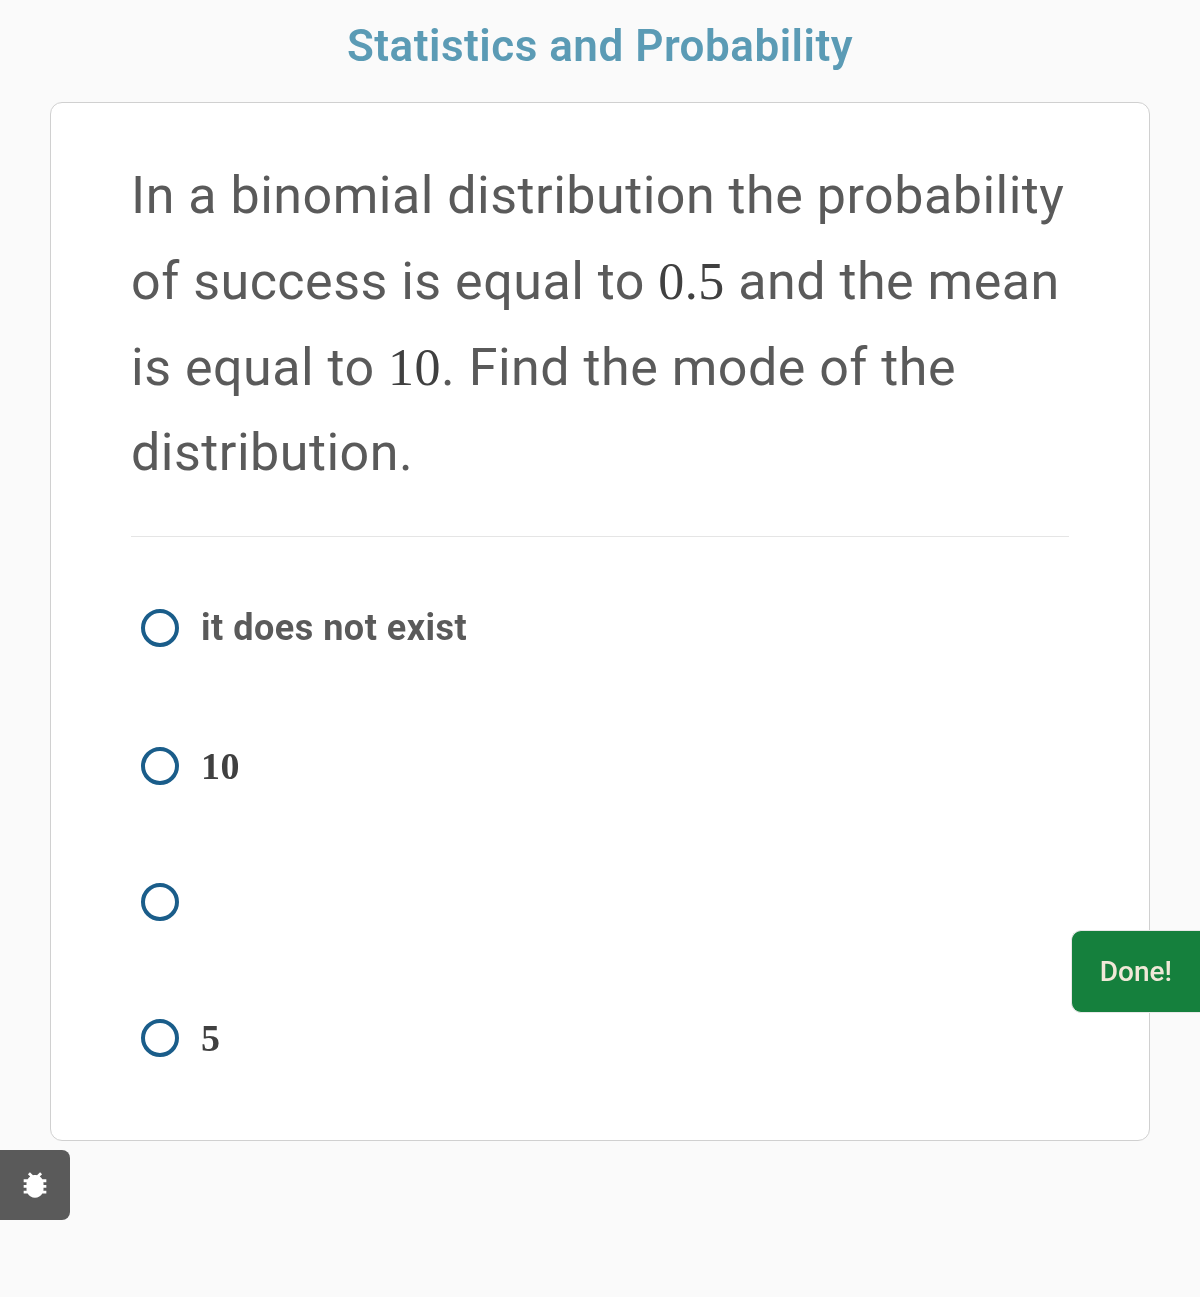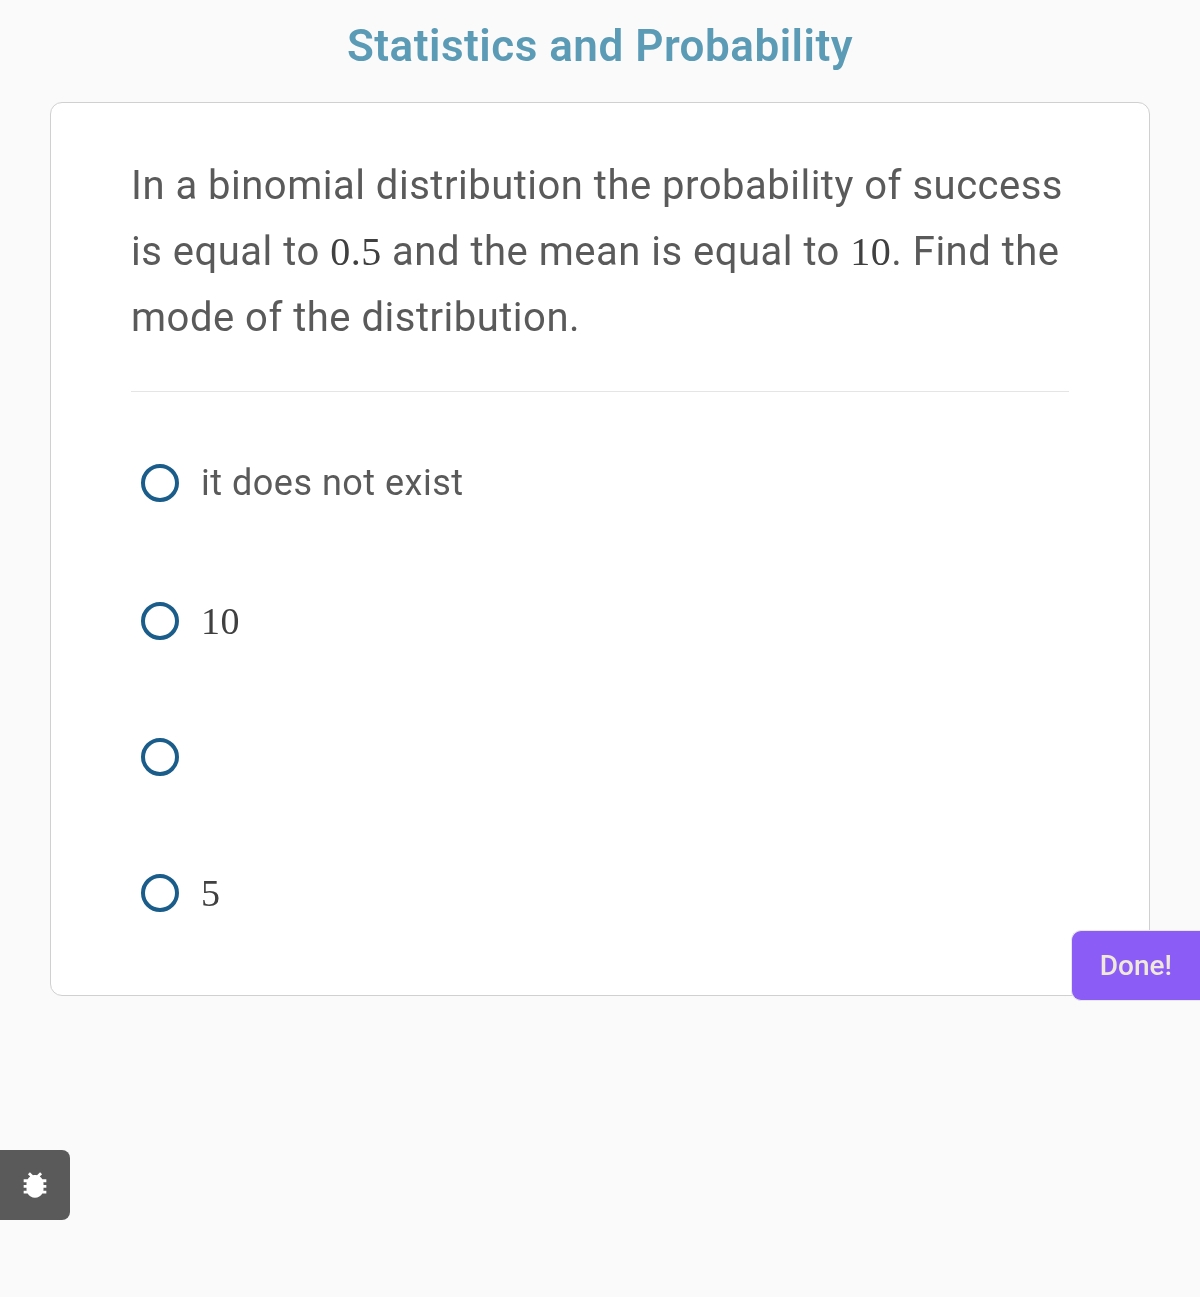--- a/index.html
+++ b/index.html
@@ -28,21 +28,21 @@
     .question-card {
       background: #ffffff;
       border: 1px solid #d0d0d0;
       border-radius: 12px;
       margin: 0 50px;
       padding: 50px 80px 80px 80px;
     }
     
     .question-text {
       color: #5a5a5a;
-      font-size: 40px;
+      font-size: 52px;
       line-height: 1.65;
       letter-spacing: 0.5px;
       padding-bottom: 40px;
       border-bottom: 1px solid #e5e5e5;
       margin-bottom: 70px;
     }
     
     .question-text .num {
       font-family: Georgia, "Times New Roman", serif;
       color: #404040;
@@ -68,20 +68,21 @@
       border: 4px solid #1a5d8a;
       border-radius: 50%;
       flex-shrink: 0;
       background: #ffffff;
     }
     
     .option-label {
       color: #5a5a5a;
       font-size: 36px;
       letter-spacing: 0.5px;
+      font-weight: bold;
     }
     
     .option-label.num {
       font-family: Georgia, "Times New Roman", serif;
       color: #404040;
       font-size: 38px;
     }
     
     .bug-badge {
       position: absolute;
@@ -95,25 +96,25 @@
       display: flex;
       align-items: center;
       justify-content: center;
       font-size: 32px;
     }
     
     .done-tab {
       position: absolute;
       right: 0;
       top: 930px;
-      background: #8b5cf6;
+      background: #15803d;
       border: 1px solid #e8e8e8;
       border-right: none;
       border-radius: 10px 0 0 10px;
-      padding: 18px 28px;
+      padding: 24px 28px;
       color: #f0e8d8;
       font-size: 28px;
       font-weight: 500;
     }
   </style>
 </head>
 <body>
 
 <h1 class="page-title">Statistics and Probability</h1>
 

